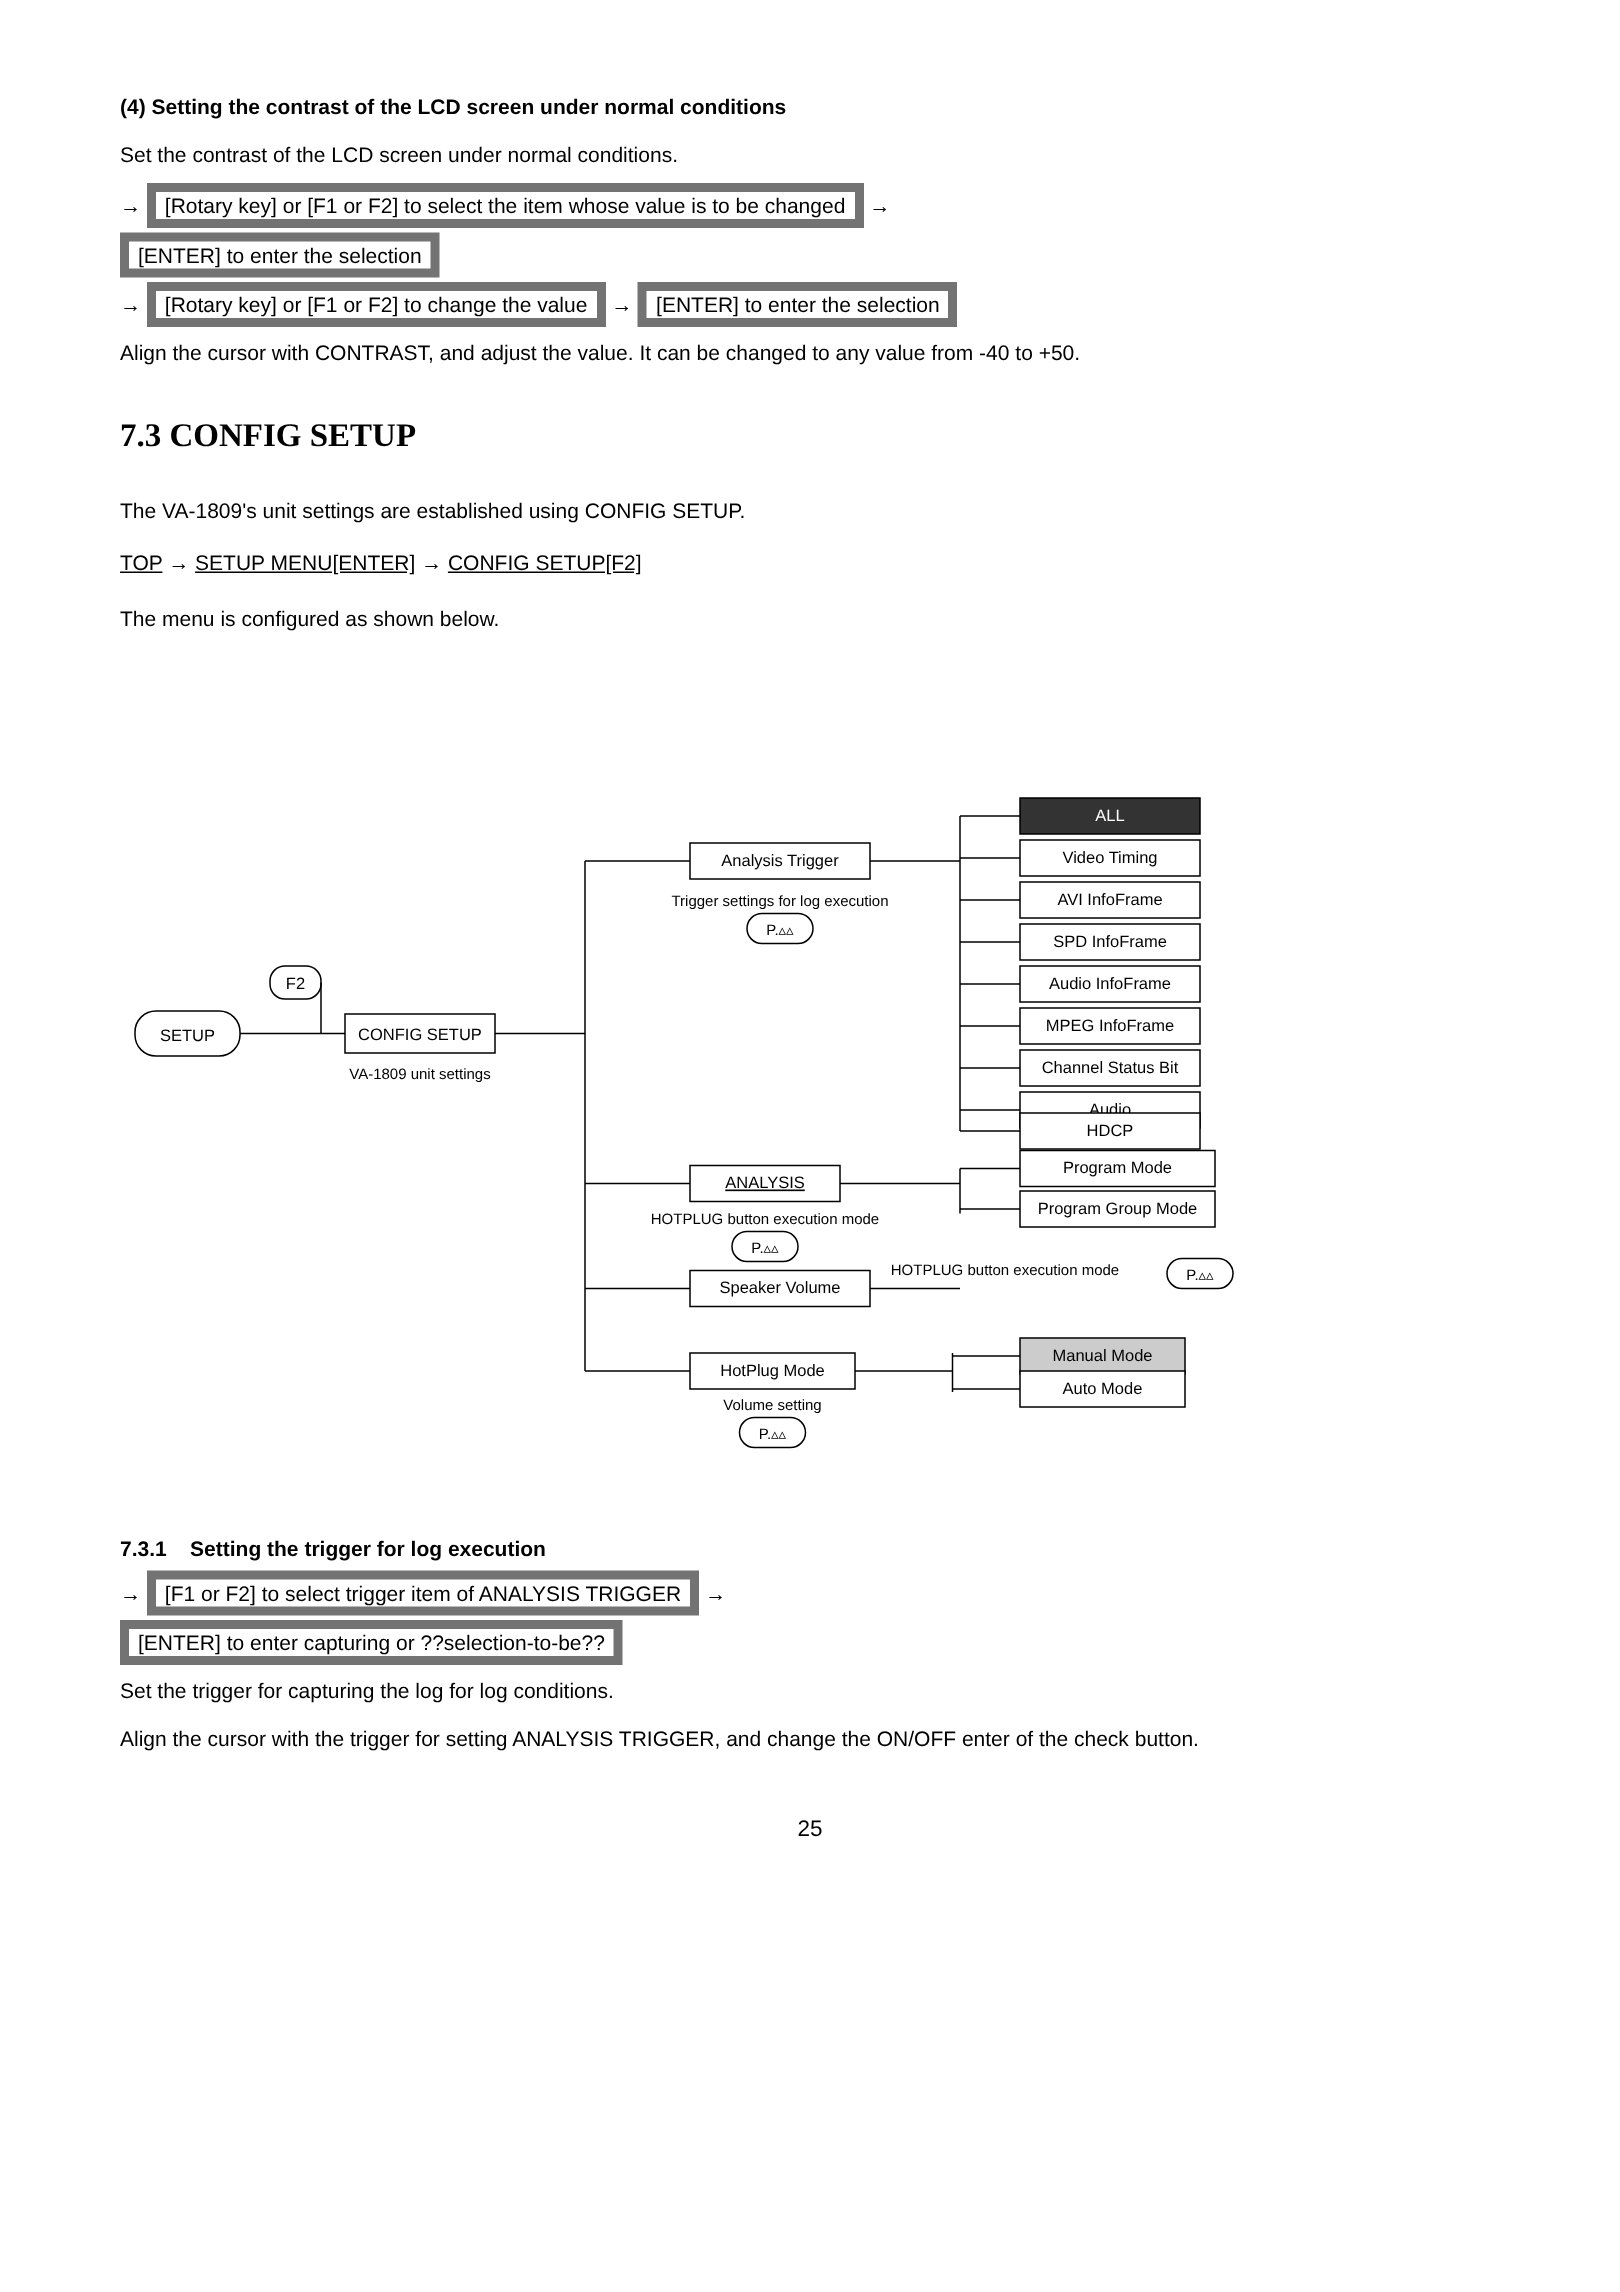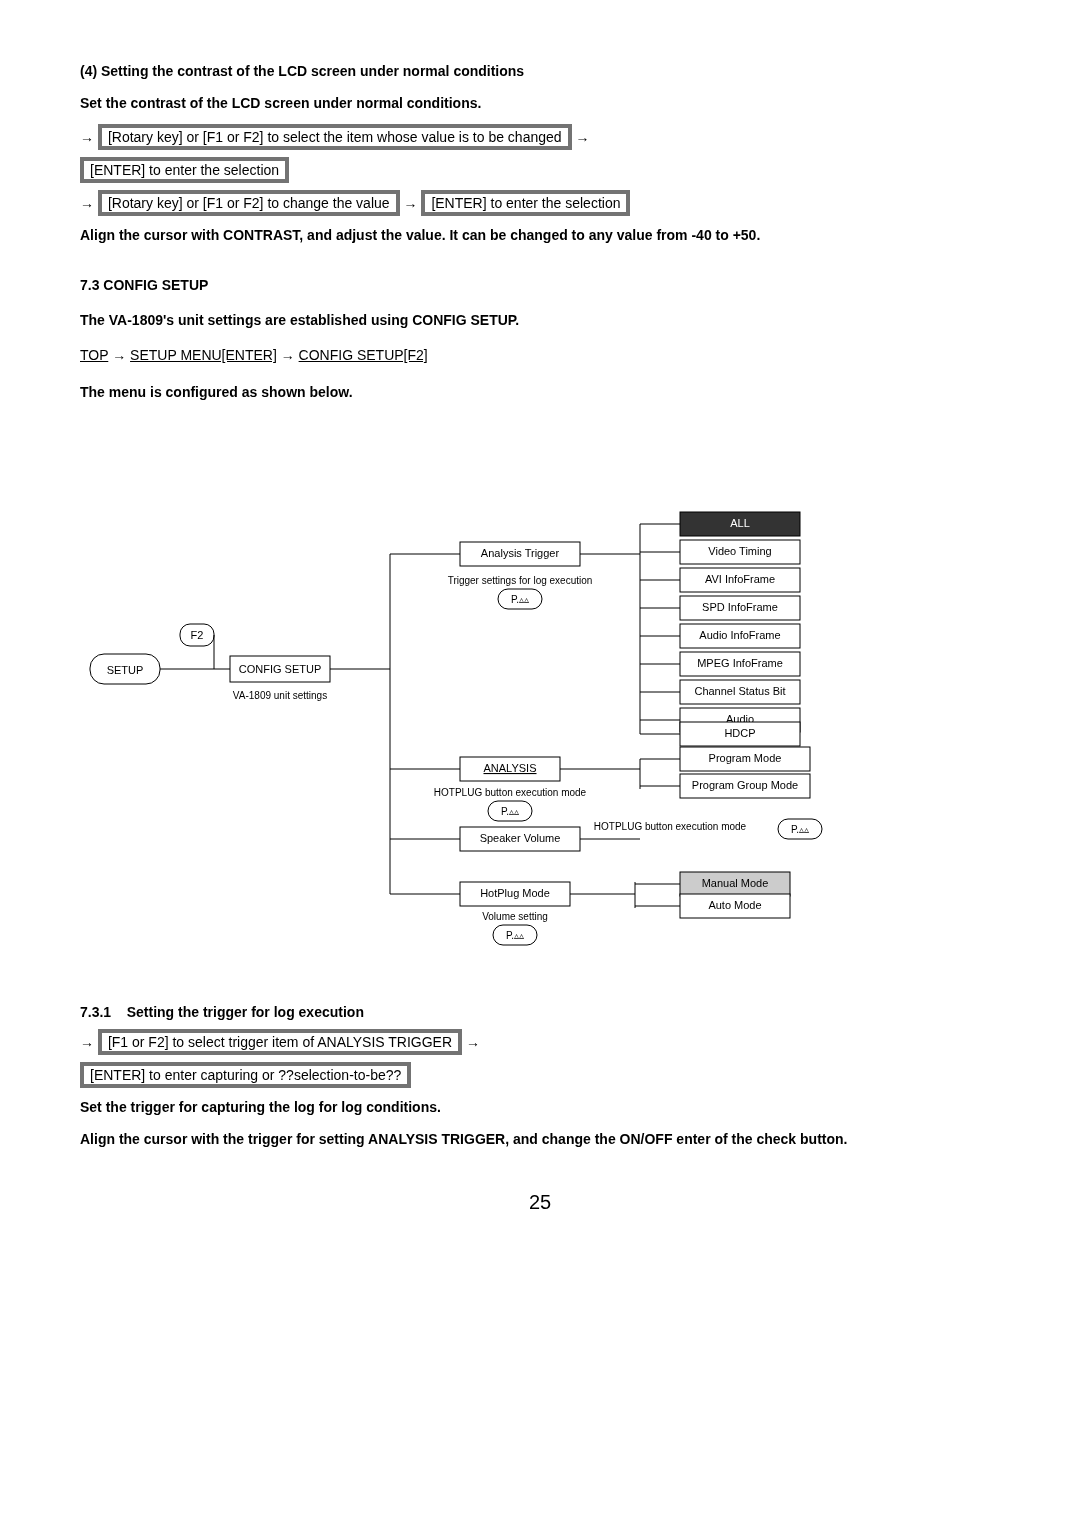--- a/index.html
+++ b/index.html
@@ -12,54 +12,54 @@
       min-height: 1528px;
       padding: 60px 80px;
     }
     .section-heading {
       font-weight: bold;
       margin-bottom: 10px;
     }
     p {
       margin-bottom: 10px;
       line-height: 1.6;
-      font-weight: bold;
     }
     .arrow-line {
       margin-bottom: 8px;
       line-height: 1.8;
     }
     .bracketed {
-      border: 4px solid #737373;
+      border: 6px solid #737373;
       padding: 1px 6px;
       display: inline;
     }
     .section-title {
-      font-size: 14px;
+      font-size: 22px;
       font-weight: bold;
       margin-top: 30px;
-      margin-bottom: 16px;
+      margin-bottom: 26px;
+      font-family: Liberation Serif, serif;
     }
     .nav-path {
       margin-bottom: 12px;
       line-height: 2;
     }
     .underlined {
       text-decoration: underline;
       text-align: center;
     }
     .subsection-heading {
       font-weight: bold;
       margin-top: 20px;
       margin-bottom: 10px;
     }
     .page-number {
       text-align: center;
       margin-top: 40px;
-      font-size: 20px;
+      font-size: 15px;
     }
     
     .diagram-svg {
       display: block;
       margin: 20px auto;
     }
   </style>
 </head>
 <body>
 

